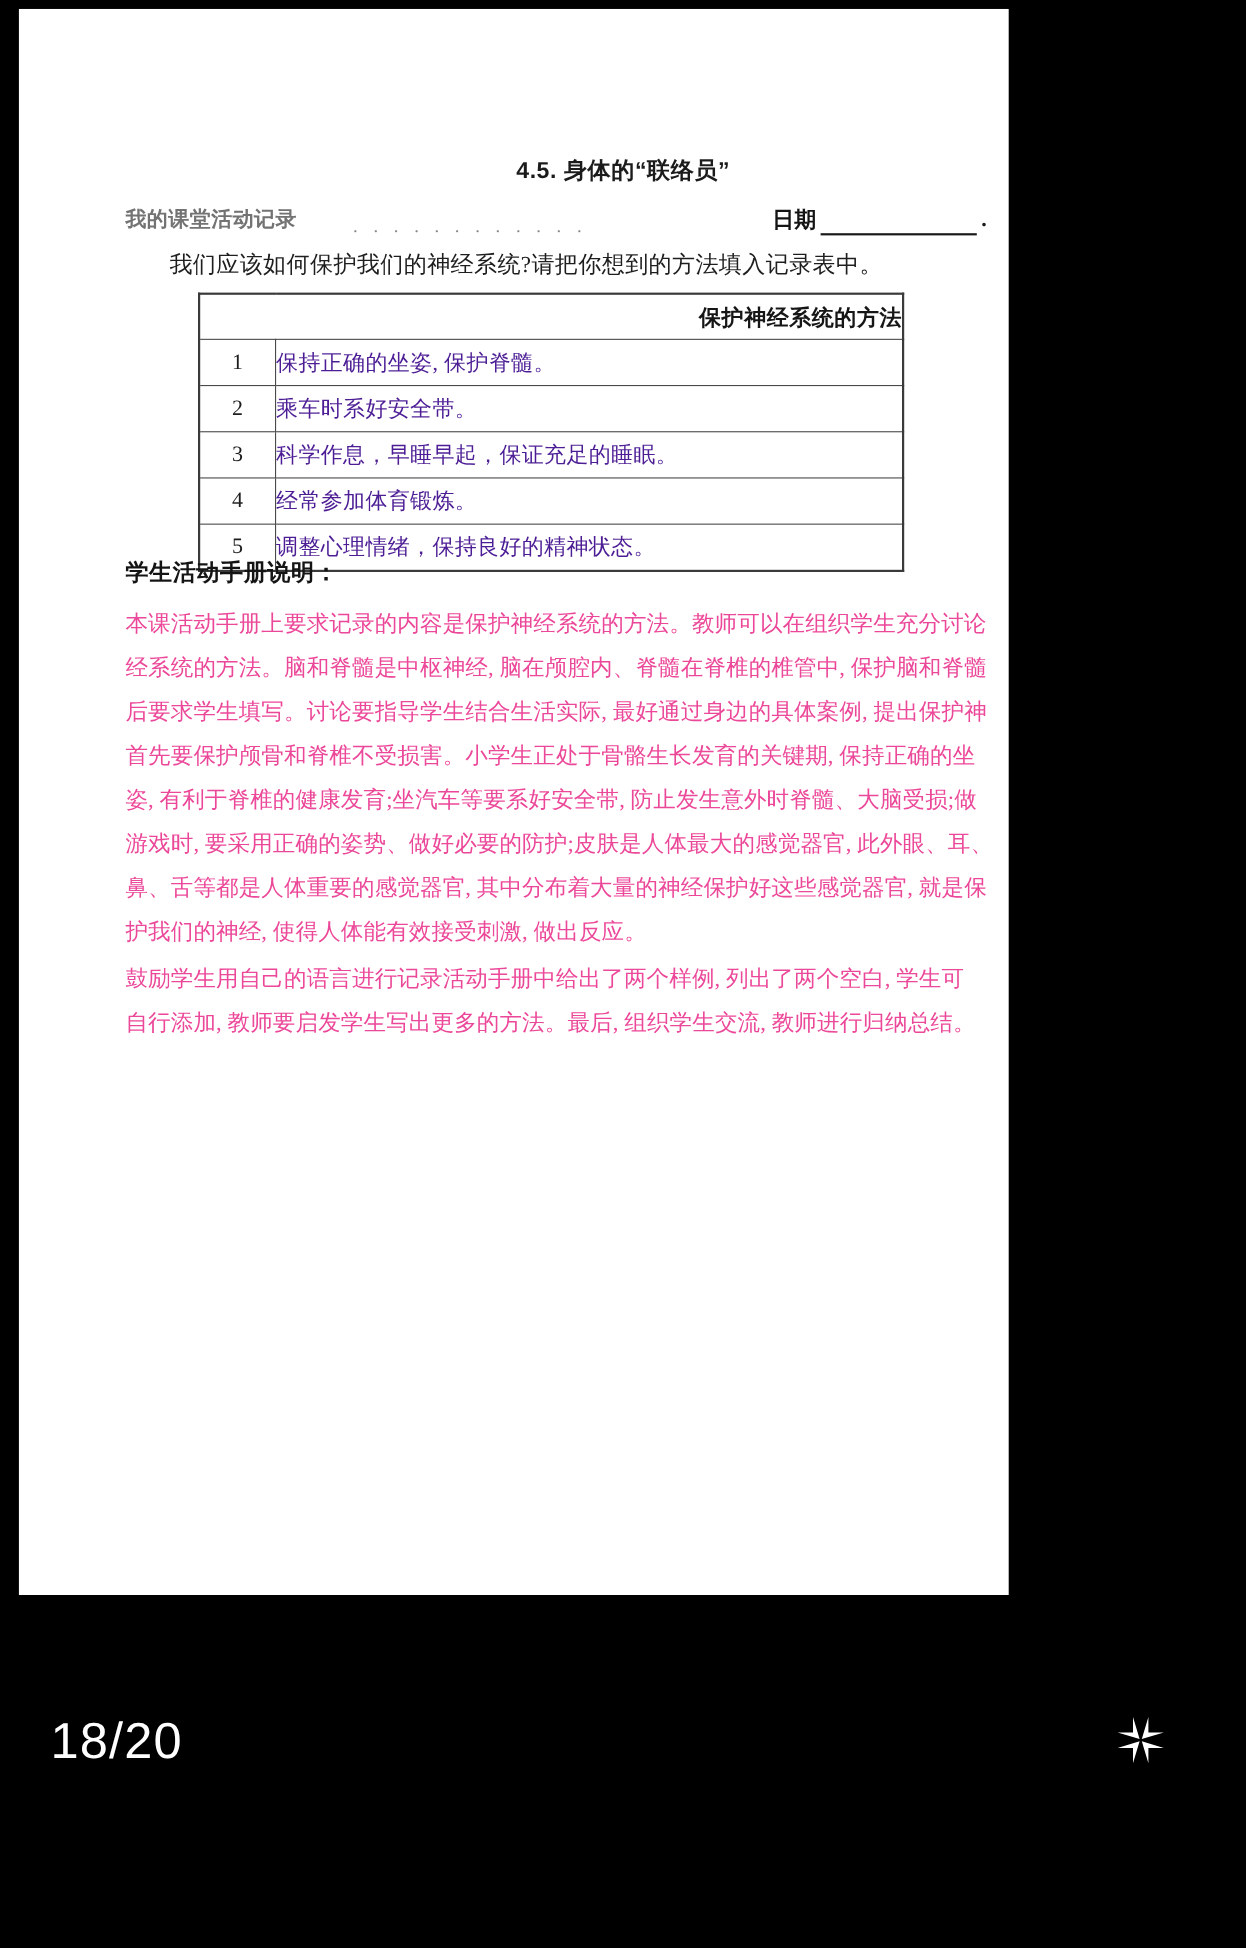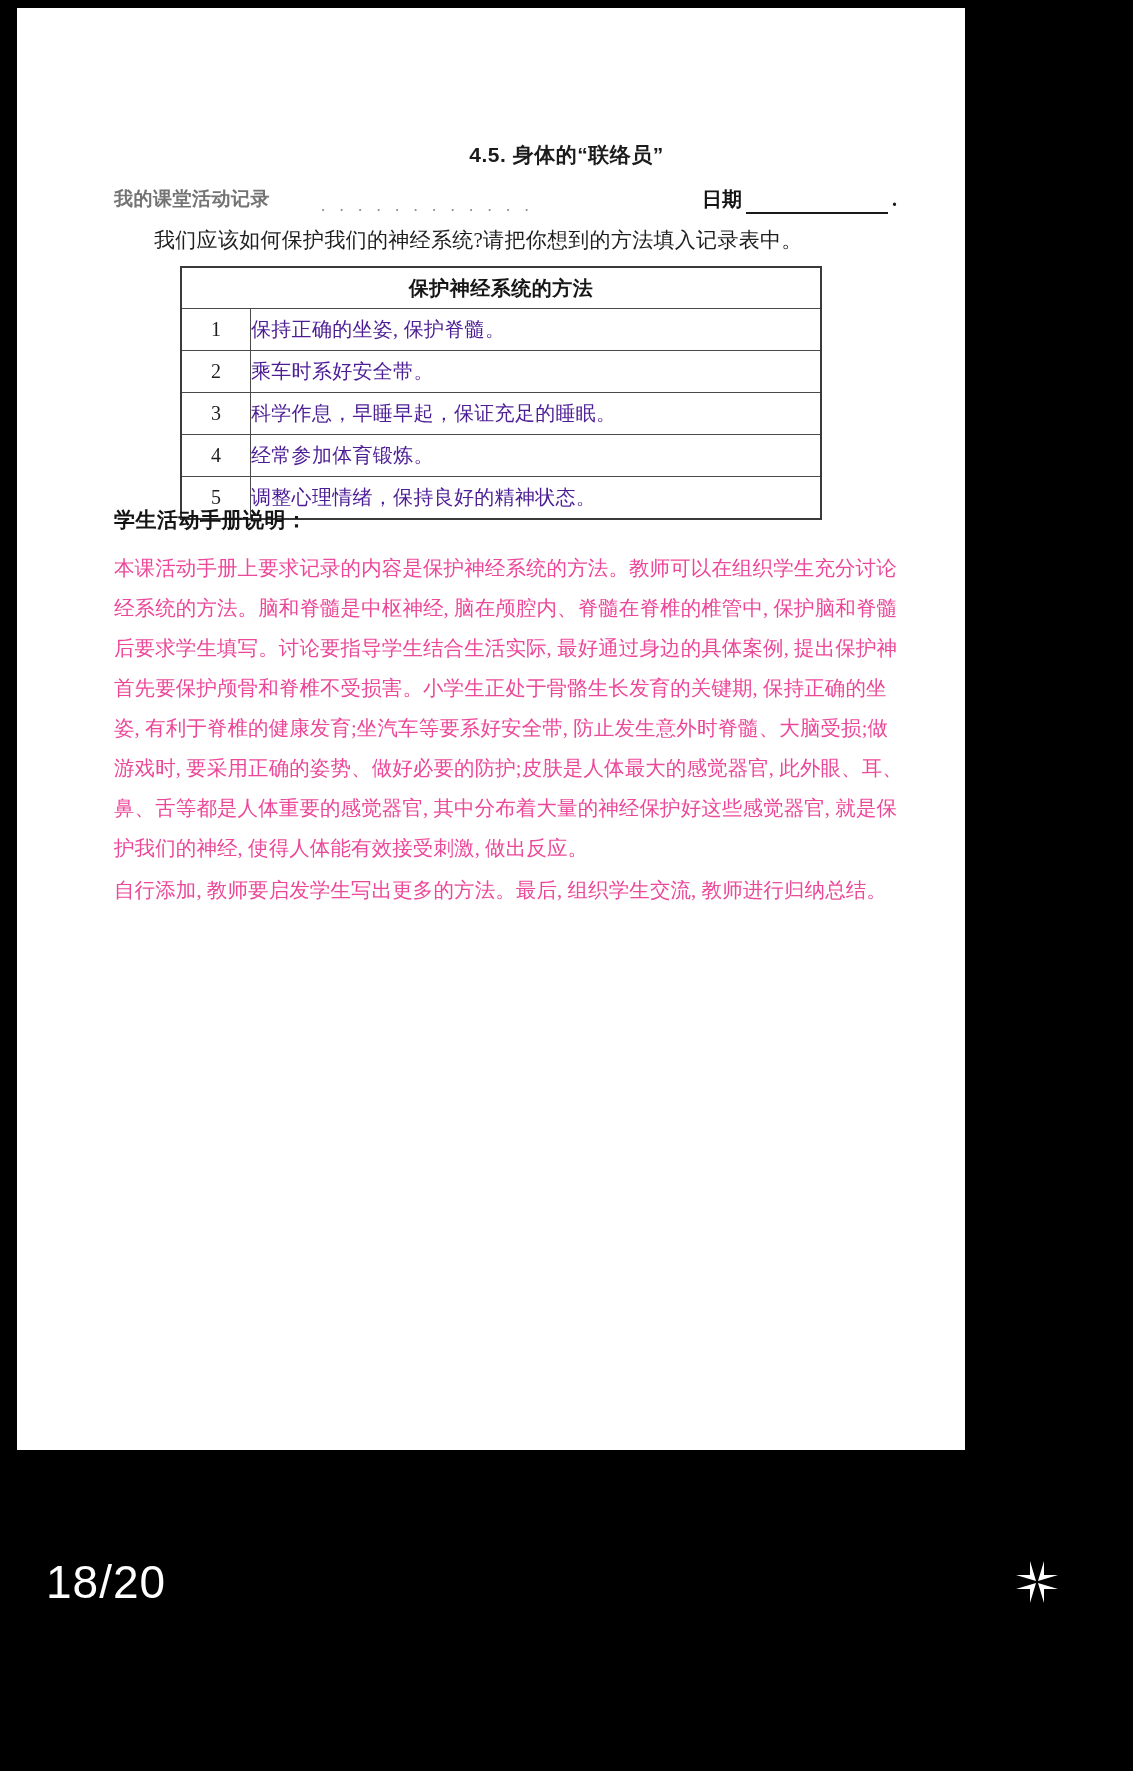--- a/index.html
+++ b/index.html
@@ -23,21 +23,20 @@
 
   
   #page-sheet {
     position: absolute;
     left: 17px;
     top: 8px;
     width: 900px;
     height: 1442px;
     background: #ffffff;
     overflow: hidden;
-    padding-left: 48px;
   }
 
   .page-inner {
     position: absolute;
     left: 0;
     top: 0;
     width: 1099px;
     height: 1442px;
   }
 
@@ -126,21 +125,21 @@
     width: 642px;
     border: 2px solid #3a3a3a;
     border-collapse: collapse;
     background: #fff;
   }
   .method-table td, .method-table th {
     border: 1px solid #4a4a4a;
     padding: 0;
   }
   .th-head {
-    text-align: center;
+    text-align: right;
     font-family: "Liberation Sans", "DejaVu Sans", sans-serif;
     font-weight: bold;
     font-size: 20px;
     color: #161616;
     height: 40px;
     letter-spacing: 0.5px;
   }
   .cell-num {
     width: 68px;
     text-align: center;
@@ -273,20 +272,21 @@
       <div class="body-block">
         <div class="body-line">本课活动手册上要求记录的内容是保护神经系统的方法。教师可以在组织学生充分讨论</div>
         <div class="body-line">经系统的方法。脑和脊髓是中枢神经, 脑在颅腔内、脊髓在脊椎的椎管中, 保护脑和脊髓</div>
         <div class="body-line">后要求学生填写。讨论要指导学生结合生活实际, 最好通过身边的具体案例, 提出保护神</div>
         <div class="body-line">首先要保护颅骨和脊椎不受损害。小学生正处于骨骼生长发育的关键期, 保持正确的坐</div>
         <div class="body-line">姿, 有利于脊椎的健康发育;坐汽车等要系好安全带, 防止发生意外时脊髓、大脑受损;做</div>
         <div class="body-line">游戏时, 要采用正确的姿势、做好必要的防护;皮肤是人体最大的感觉器官, 此外眼、耳、</div>
         <div class="body-line">鼻、舌等都是人体重要的感觉器官, 其中分布着大量的神经保护好这些感觉器官, 就是保</div>
         <div class="body-line">护我们的神经, 使得人体能有效接受刺激, 做出反应。</div>
         <div class="para-gap"></div>
+        <div class="body-line">鼓励学生用自己的语言进行记录活动手册中给出了两个样例, 列出了两个空白, 学生可</div>
         <div class="body-line">自行添加, 教师要启发学生写出更多的方法。最后, 组织学生交流, 教师进行归纳总结。</div>
       </div>
 
     </div>
   </div>
 
   <div class="edge" id="edge-top"></div>
   <div class="edge" id="edge-left"></div>
   <div class="edge" id="edge-right"></div>
 

